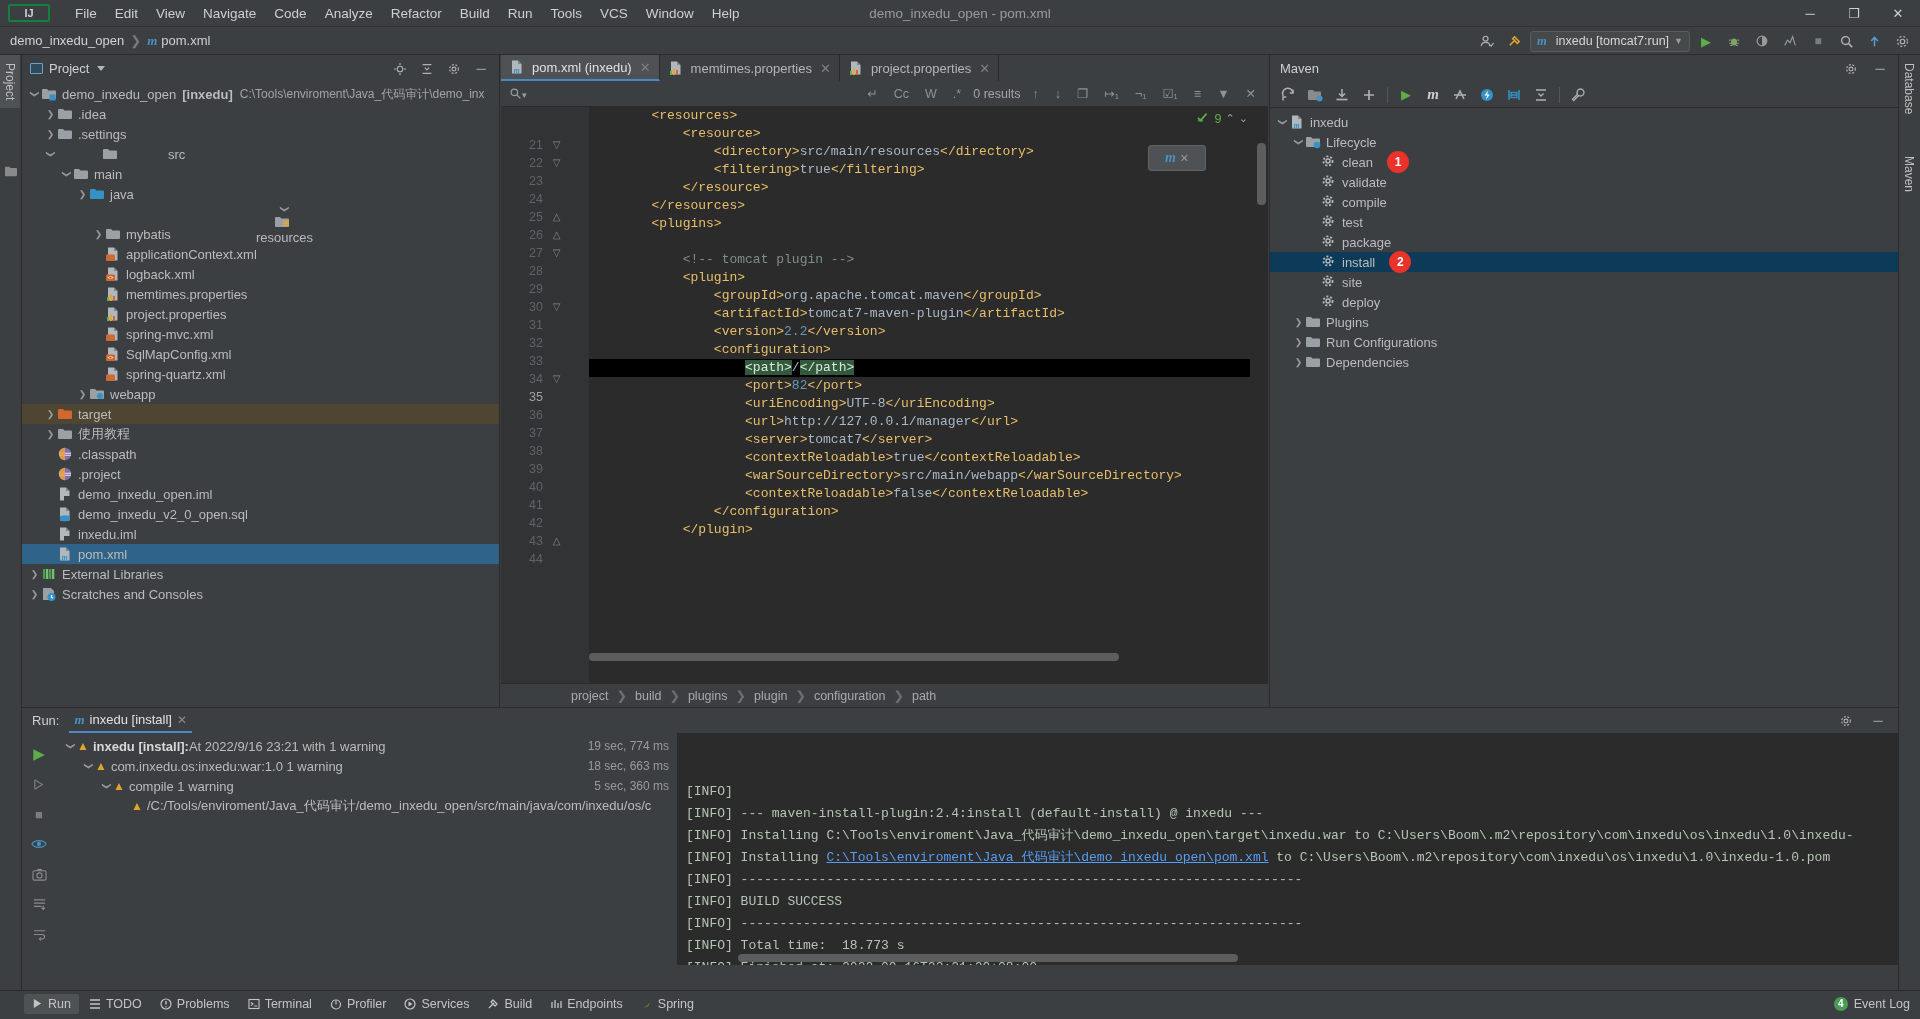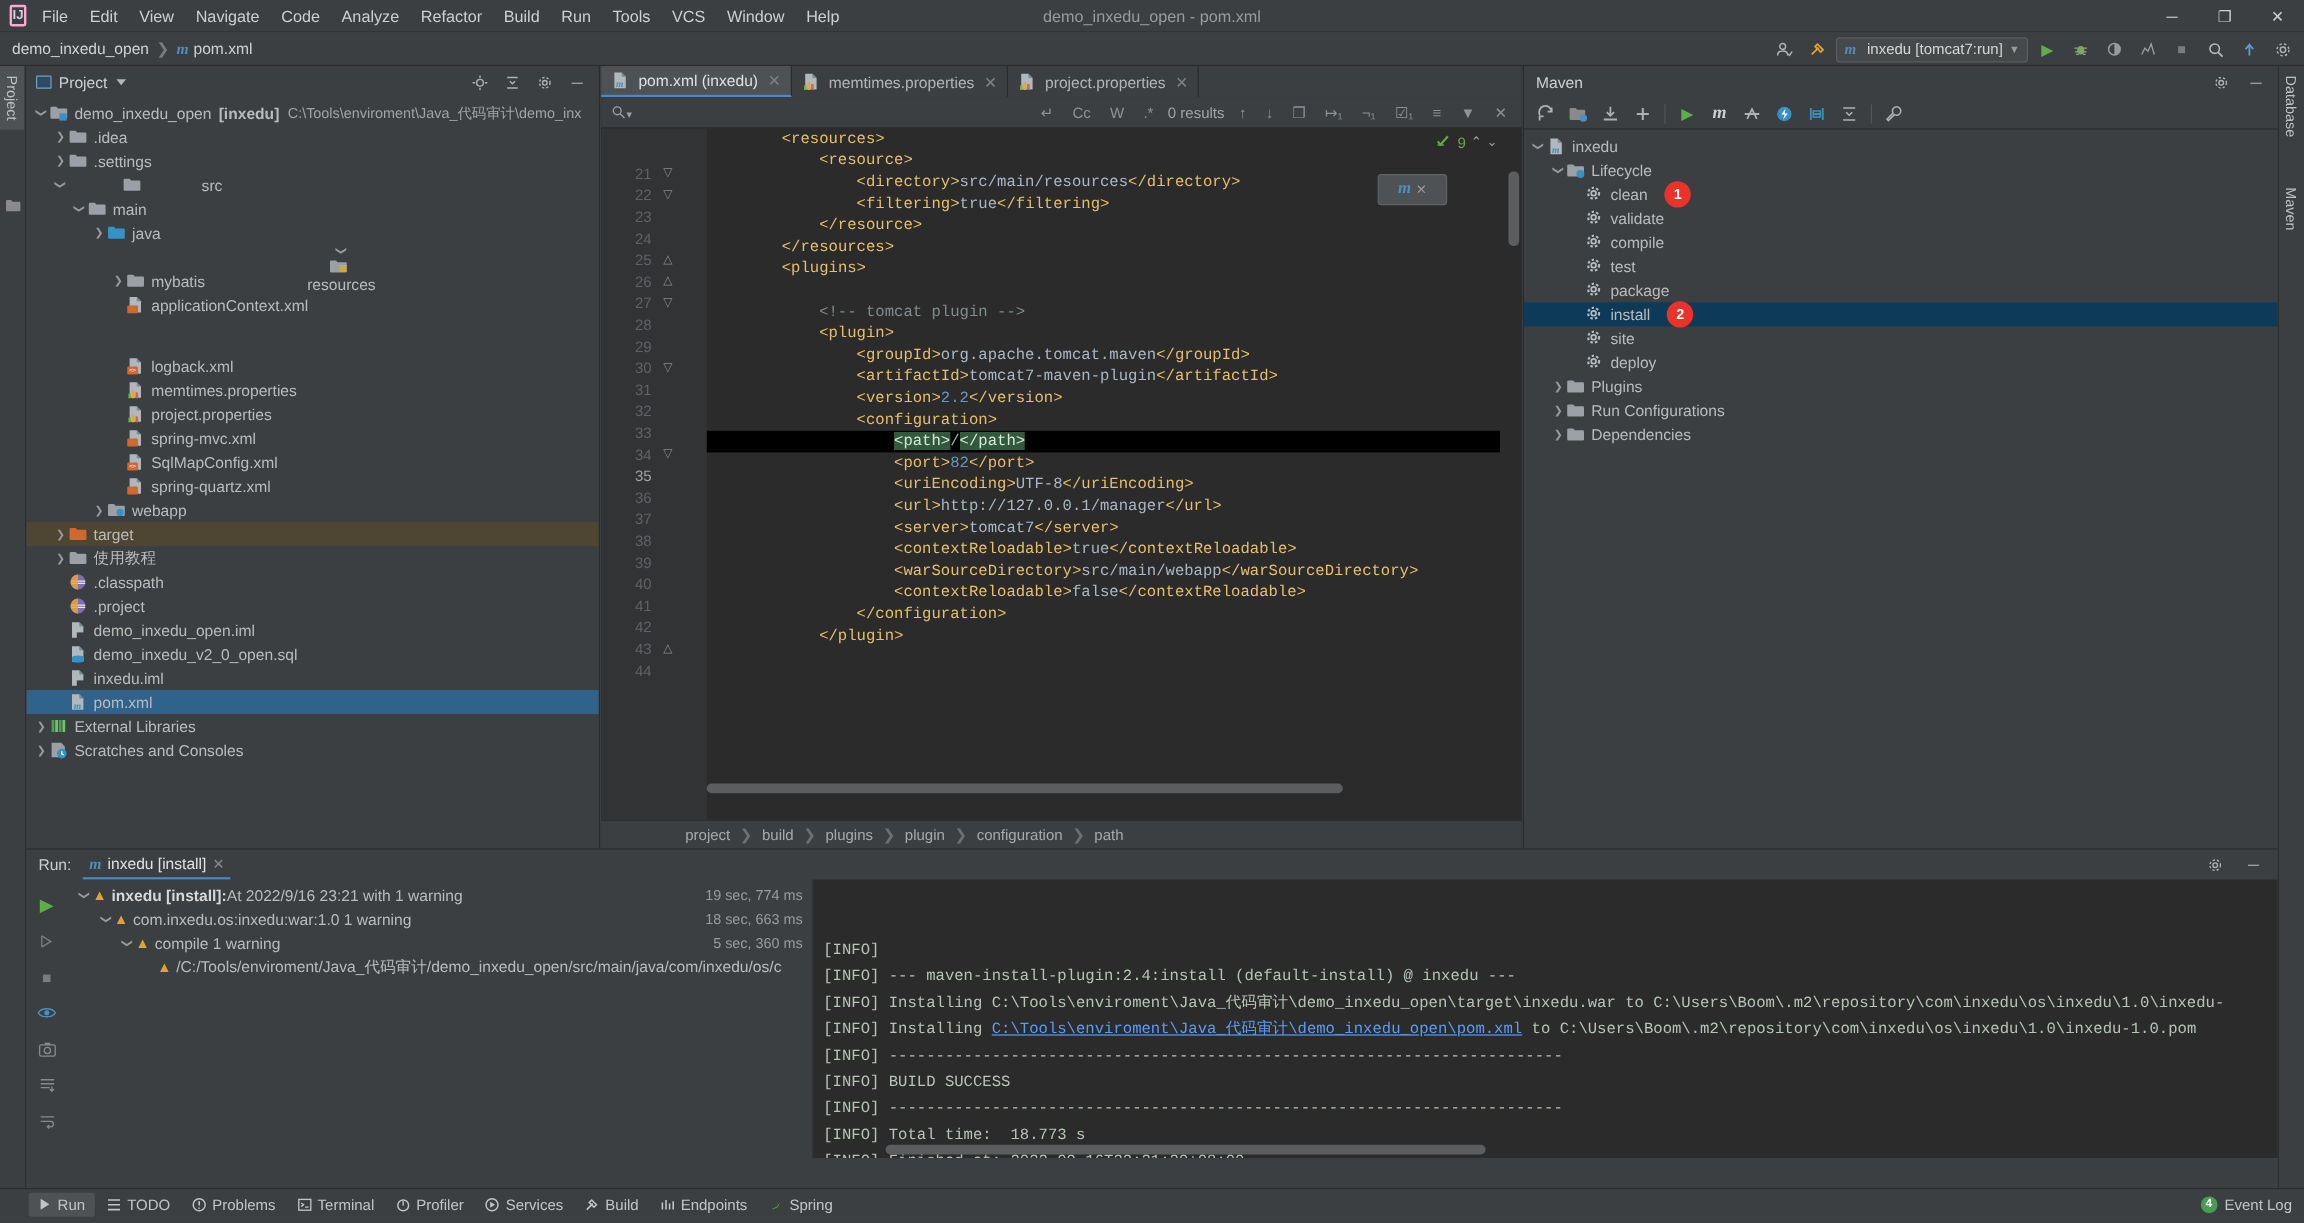--- a/index.html
+++ b/index.html
@@ -10,21 +10,21 @@
     -webkit-font-smoothing:antialiased;
   }
   .mono{ font-family:"Liberation Mono","DejaVu Sans Mono",monospace; }
 
   
   #titlebar{
     height:27px; background:#3c3f41; display:flex; align-items:center;
     border-bottom:1px solid #323232; position:relative;
   }
   #ij-logo{
-    width:14px;height:18px;margin:0 4px 0 8px;border:2px solid #f9a8d4;border-radius:2px;
+    width:42px;height:18px;margin:0 16px 0 8px;border:2px solid #15803d;border-radius:2px;
     display:flex;align-items:center;justify-content:center;font-size:11px;font-weight:bold;color:#c8d3de;
   }
   .menu-item{ padding:3px 9px; font-size:13.5px; color:#cfcfcf; cursor:default; }
   #win-title{ position:absolute; left:50%; transform:translateX(-50%); color:#9b9b9b; font-size:13.5px; }
   #win-btns{ position:absolute; right:0; top:0; height:27px; display:flex; align-items:center; }
   .winbtn{ width:44px;height:27px;display:flex;align-items:center;justify-content:center;color:#cfcfcf;font-size:13px;}
 
   
   #navbar{
     height:28px; background:#3c3f41; display:flex; align-items:center;
@@ -423,21 +423,21 @@
           <span class="ic">
             <svg width="16" height="16" viewBox="0 0 16 16">
               <path d="M3 1.5h6l3.5 3.5v9.5H3z" fill="#b0b7bd"></path>
               <path d="M9 1.5L12.5 5H9z" fill="#7f878d"></path>
               <rect x="1" y="8.5" width="9" height="6.5" rx="1" fill="#d2672f"></rect>
               <path d="M3 12.8c2-.2 3.4-1.3 4-3-.3 2.2-1.8 3.4-4 3z" fill="#6db33f"></path>
             </svg>
           </span>
           <span class="nm">applicationContext.xml</span>
         </div>
-        <div class="row" style="padding-left: 70px; margin-top: 31px;">
+        <div class="row" style="padding-left: 70px;">
           <span class="arrow"></span>
           <span class="ic">
             <svg width="16" height="16" viewBox="0 0 16 16">
               <path d="M3 1.5h6l3.5 3.5v9.5H3z" fill="#b0b7bd"></path>
               <path d="M9 1.5L12.5 5H9z" fill="#7f878d"></path>
               <rect x="1" y="8.5" width="9" height="6.5" rx="1" fill="#d2672f"></rect>
               <text x="5.5" y="13.4" font-size="5" fill="#fff" text-anchor="middle" font-family="monospace">&lt;&gt;</text>
             </svg>
           </span>
           <span class="nm">logback.xml</span>

